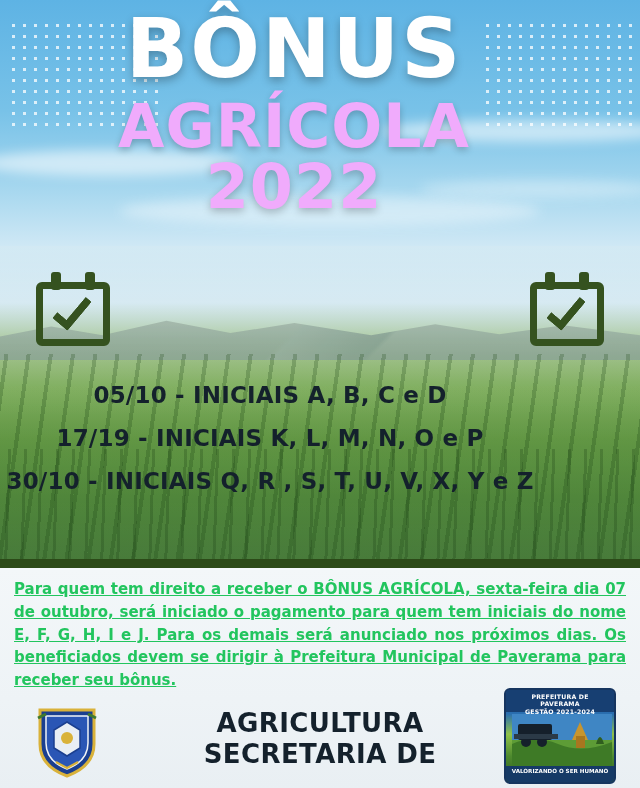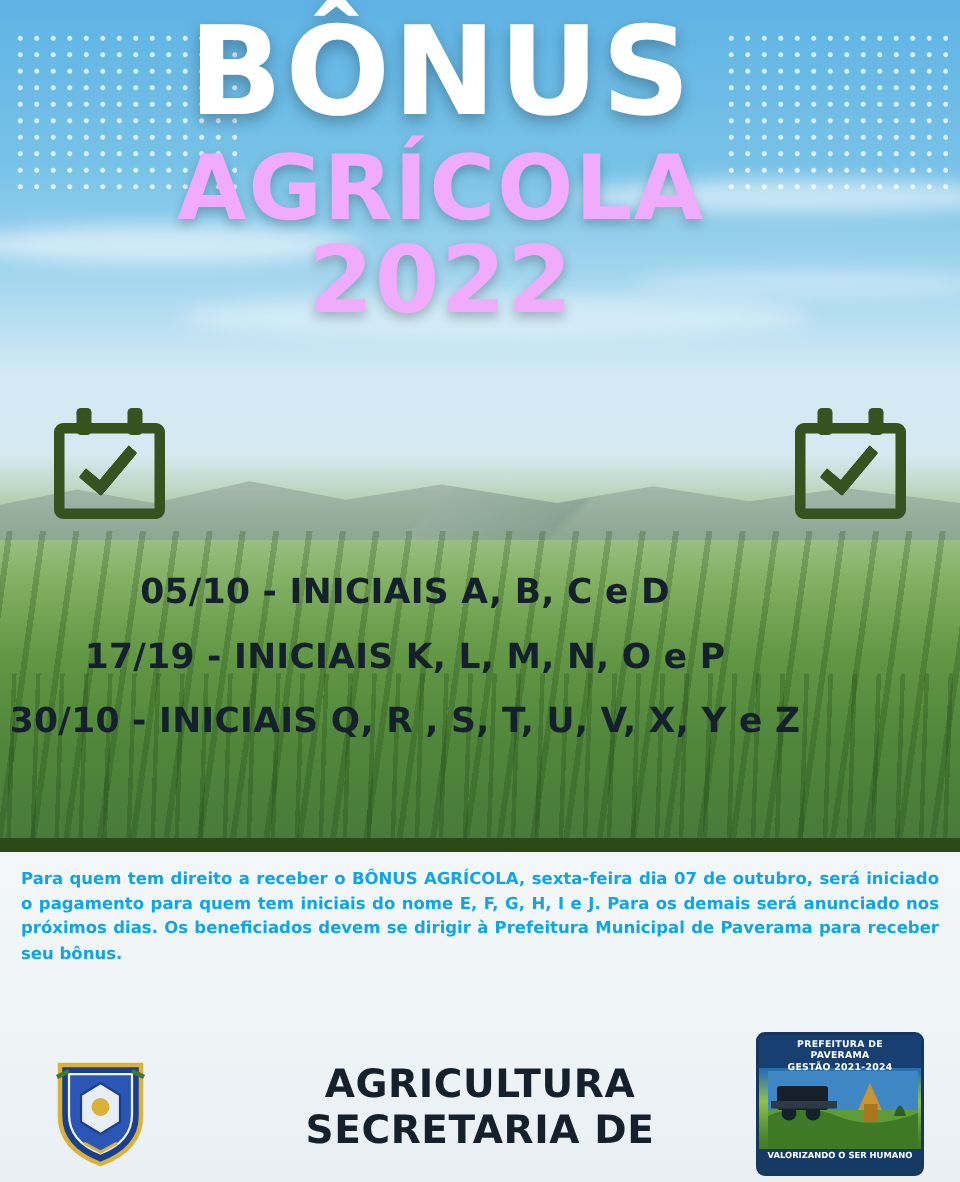--- a/index.html
+++ b/index.html
@@ -189,24 +189,25 @@
   .body-band {
     position: absolute; left: 0; top: 568px; width: 640px; height: 220px;
     background: linear-gradient(180deg, #f3f7f9 0%, #eef3f6 60%, #e9eff3 100%);
     z-index: 4;
   }
   .paragraph {
     position: absolute; left: 14px; top: 578px; width: 612px;
     z-index: 8;
     font-family: "DejaVu Sans", sans-serif;
     font-weight: 700;
-    font-size: 11px;
+    font-size: 15px;
     line-height: 1.52;
-    color: #0ea5e9;
+    color: #22c55e;
     text-align: justify;
+    text-decoration: underline;
   }
 
   
   .footer-title {
     position: absolute; left: 120px; top: 708px; width: 400px;
     z-index: 8;
     text-align: center;
     font-family: "DejaVu Sans", sans-serif;
     font-weight: 800;
     font-size: 26px;

